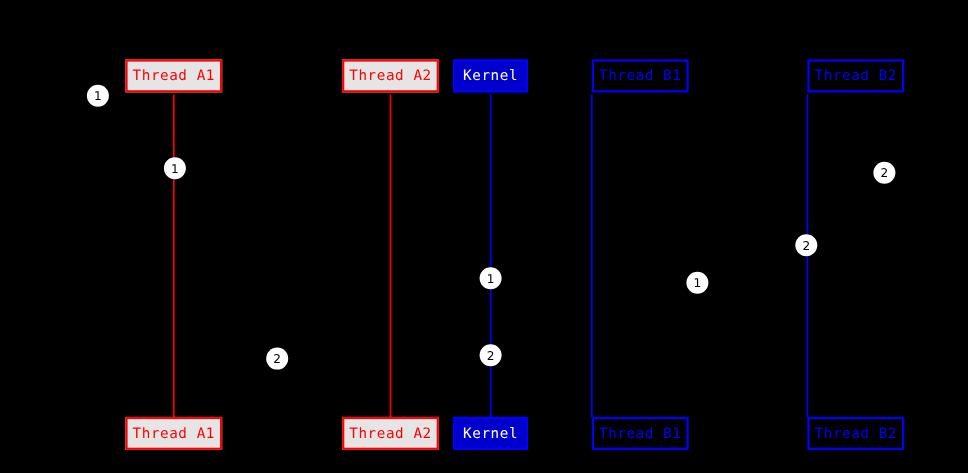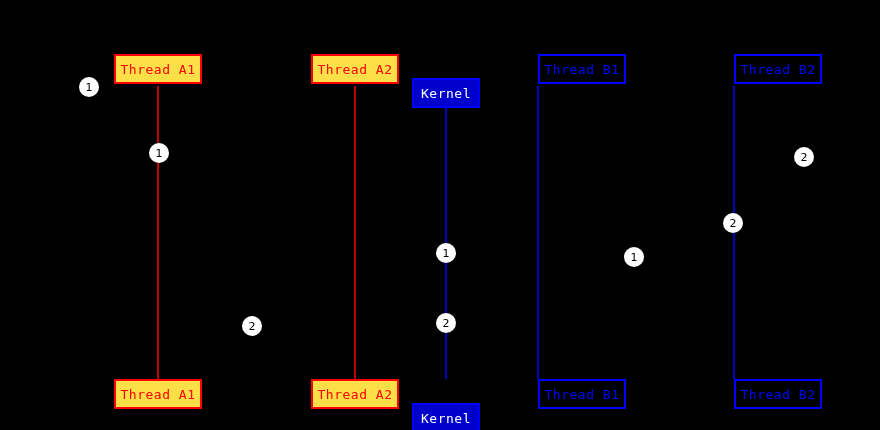--- a/index.html
+++ b/index.html
@@ -25,33 +25,32 @@
     justify-content: center;
     font-family: "DejaVu Sans Mono", monospace;
     font-size: 13px;
     letter-spacing: 0.5px;
     white-space: nowrap;
     height: 30px;
   }
   .node.red {
     border-color: #ff0000;
     color: #ff0000;
-    background: #fde047;
+    background: #e5e5e5;
   }
   .node.blue {
     border-color: #0000ff;
     color: #0000ff;
     background: #000000;
     margin-left: 44px;
   }
   .node.kernelfill {
     border-color: #0000ff;
     background: #0000cc;
     color: #ffffff;
-    margin-top: 24px;
   }
   .badge {
     position: absolute;
     width: 20px;
     height: 20px;
     border-radius: 50%;
     background: #ffffff;
     color: #000000;
     font-family: "DejaVu Sans", sans-serif;
     font-size: 11px;

